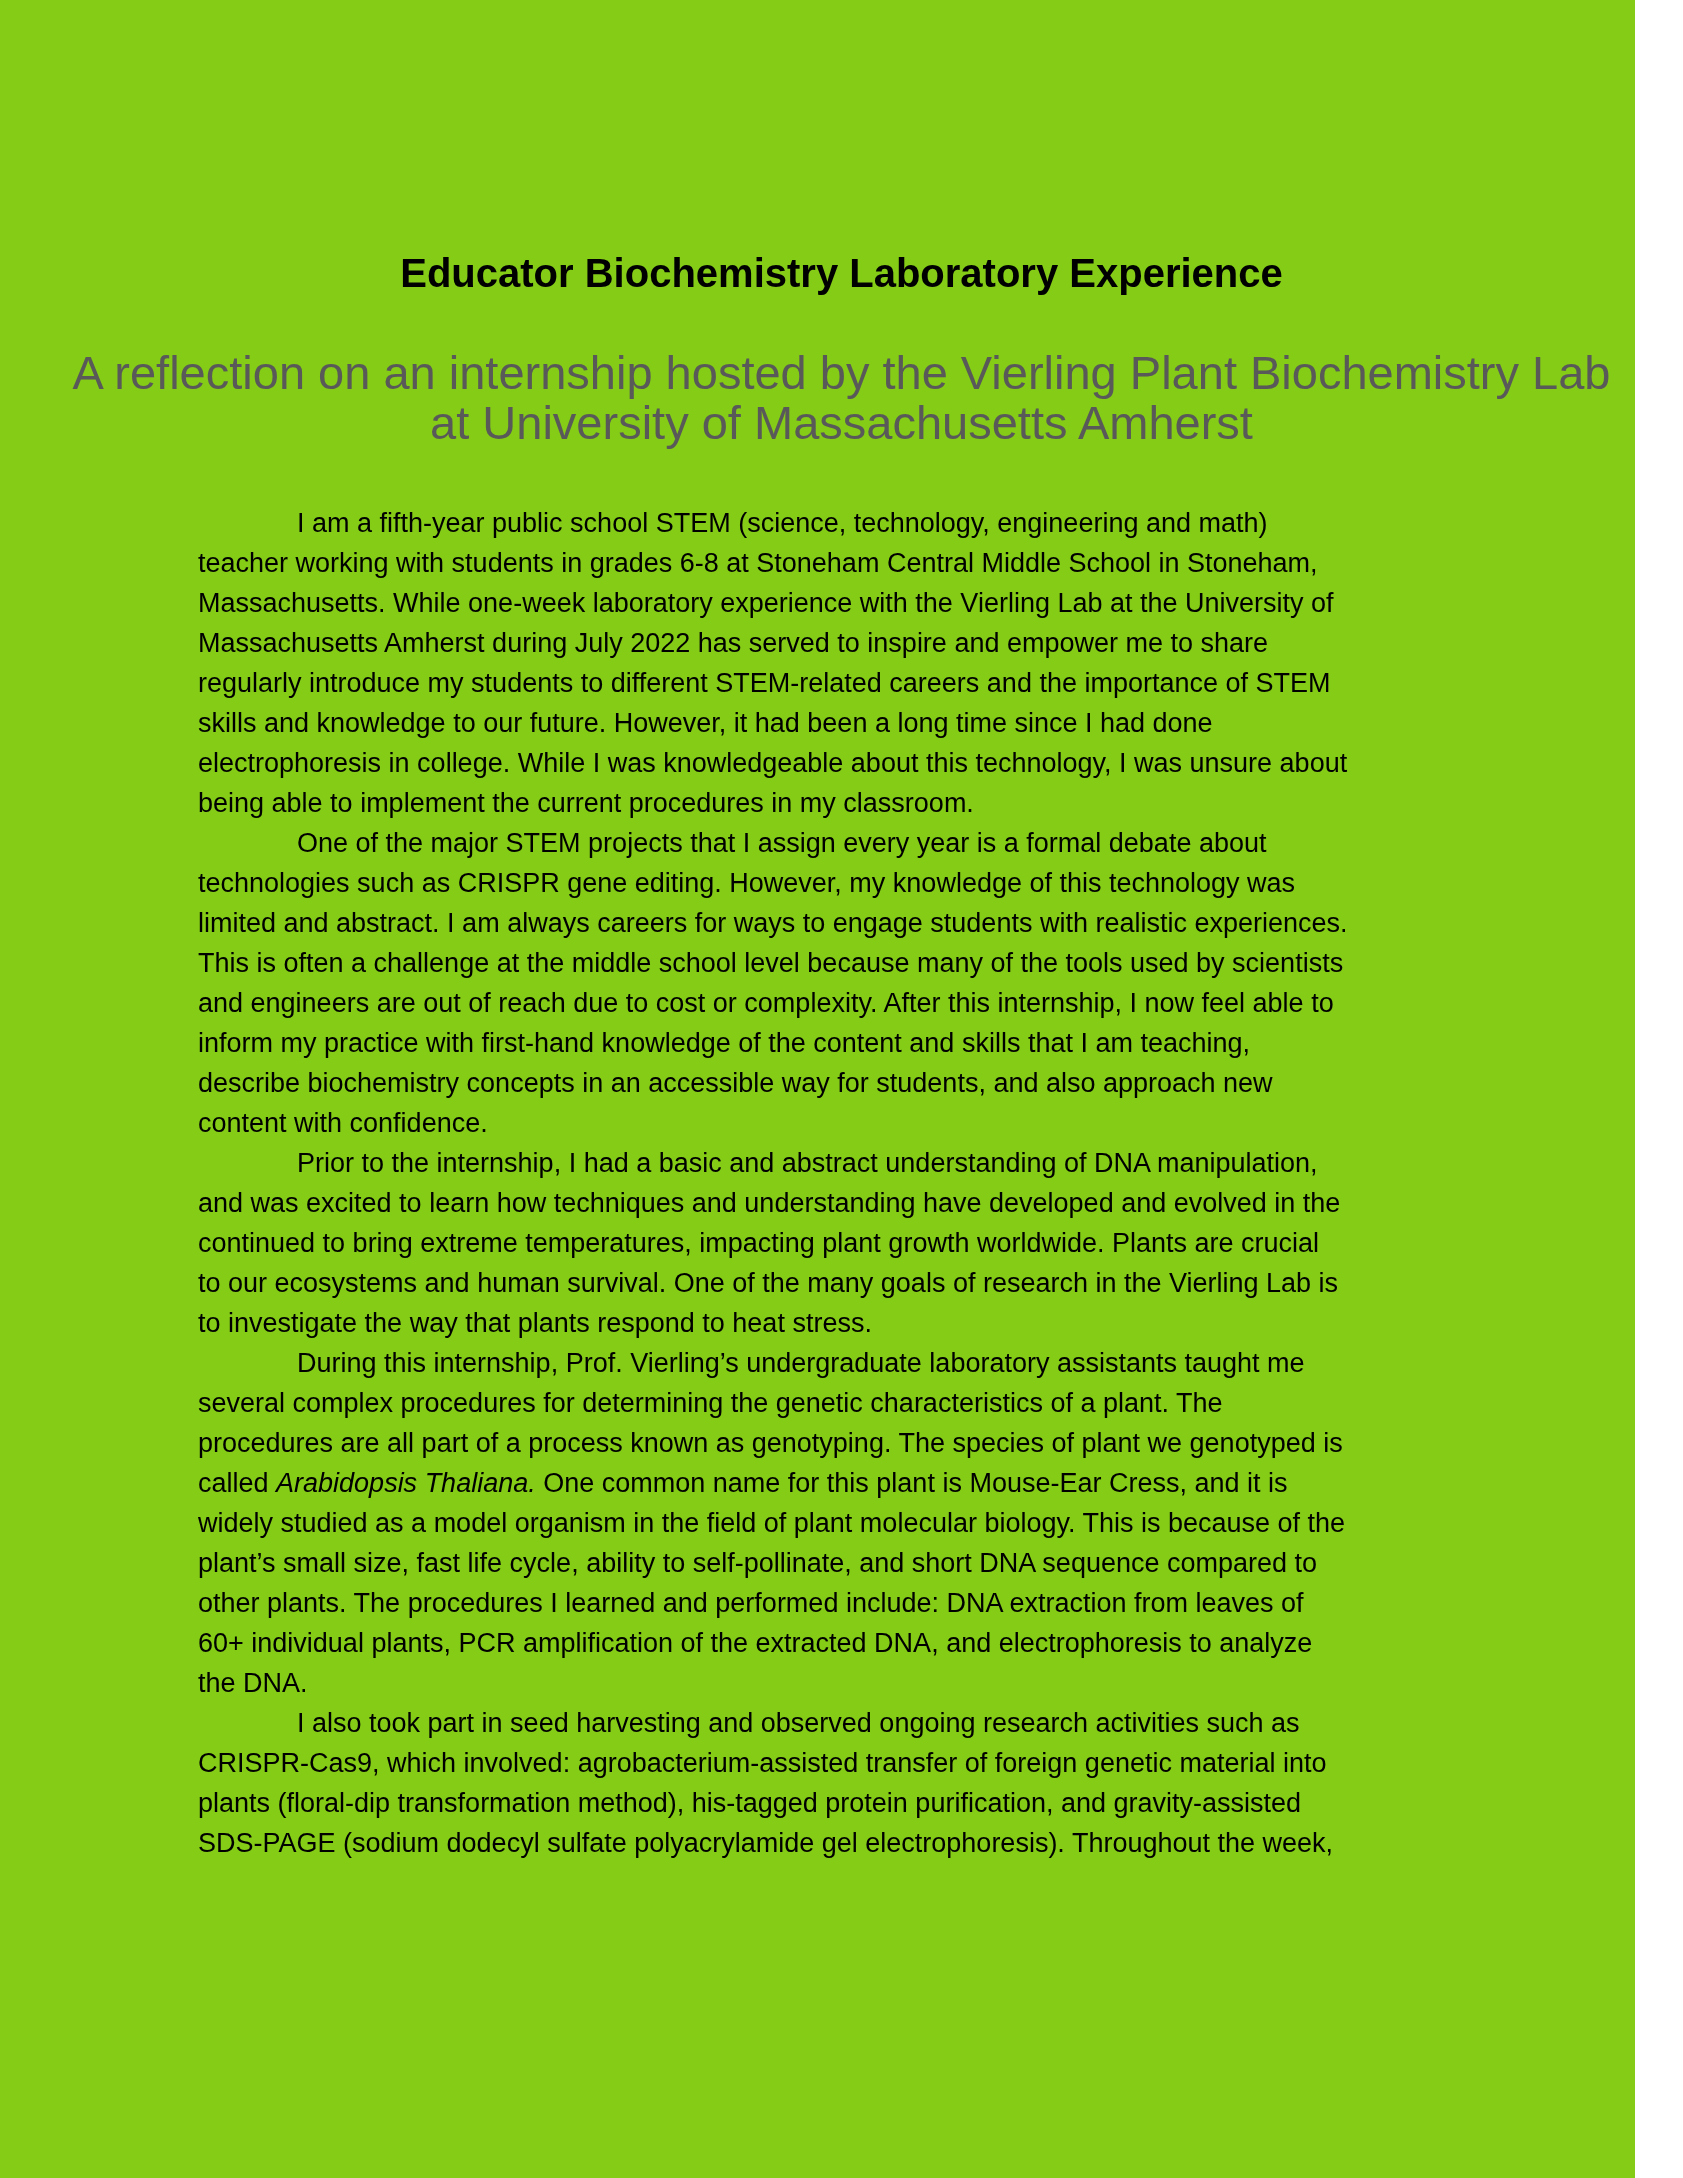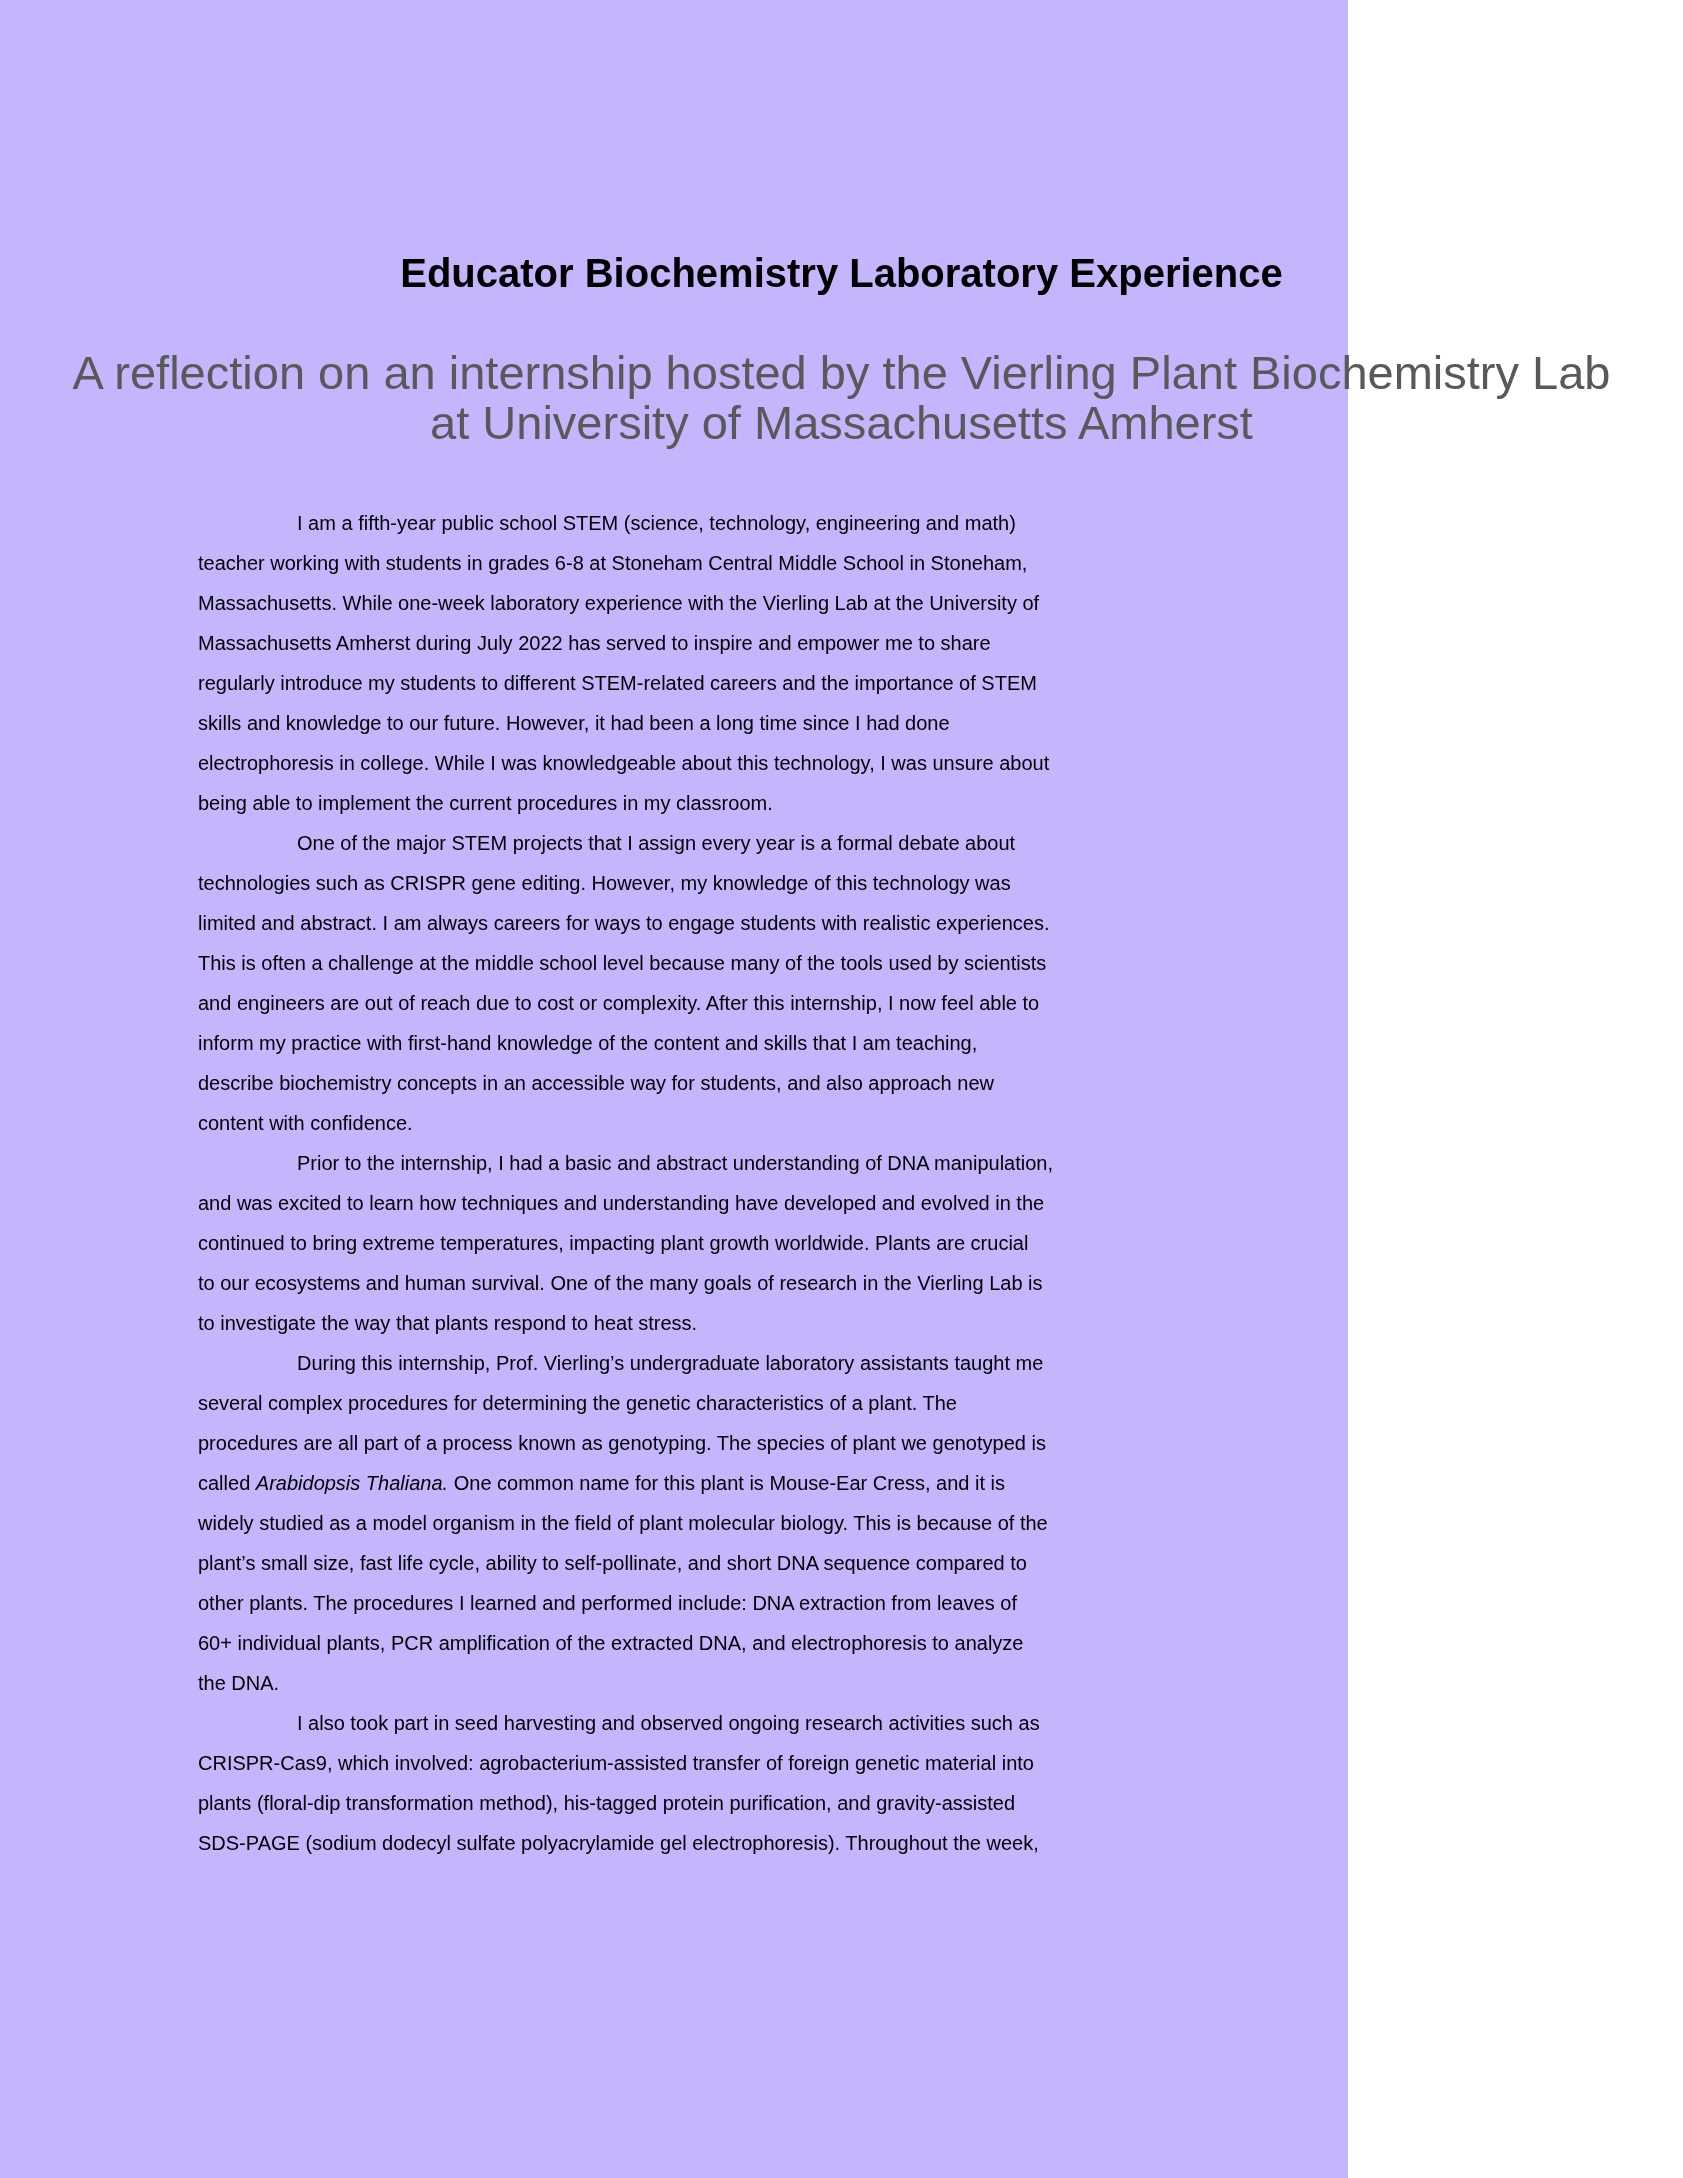--- a/index.html
+++ b/index.html
@@ -12,23 +12,23 @@
       height: 2178px;
       position: relative;
       overflow: hidden;
       font-family: "Liberation Sans", sans-serif;
       color: #000000;
     }
     .page {
       position: absolute;
       left: 0;
       top: 0;
-      width: 1348px;
+      width: 1635px;
       height: 2178px;
-      background: #c4b5fd;
+      background: #84cc16;
     }
     .title {
       position: absolute;
       left: 0;
       width: 1683px;
       top: 246px;
       text-align: center;
       font-weight: bold;
       font-size: 40px;
       line-height: 55px;
@@ -48,21 +48,21 @@
     }
     .subtitle .line {
       display: block;
       white-space: nowrap;
     }
     .body {
       position: absolute;
       left: 198px;
       top: 503px;
       width: 1307px;
-      font-size: 20px;
+      font-size: 27px;
       line-height: 40px;
       color: #000000;
     }
     .para {
       margin: 0;
     }
     .line {
       display: block;
       white-space: nowrap;
     }

